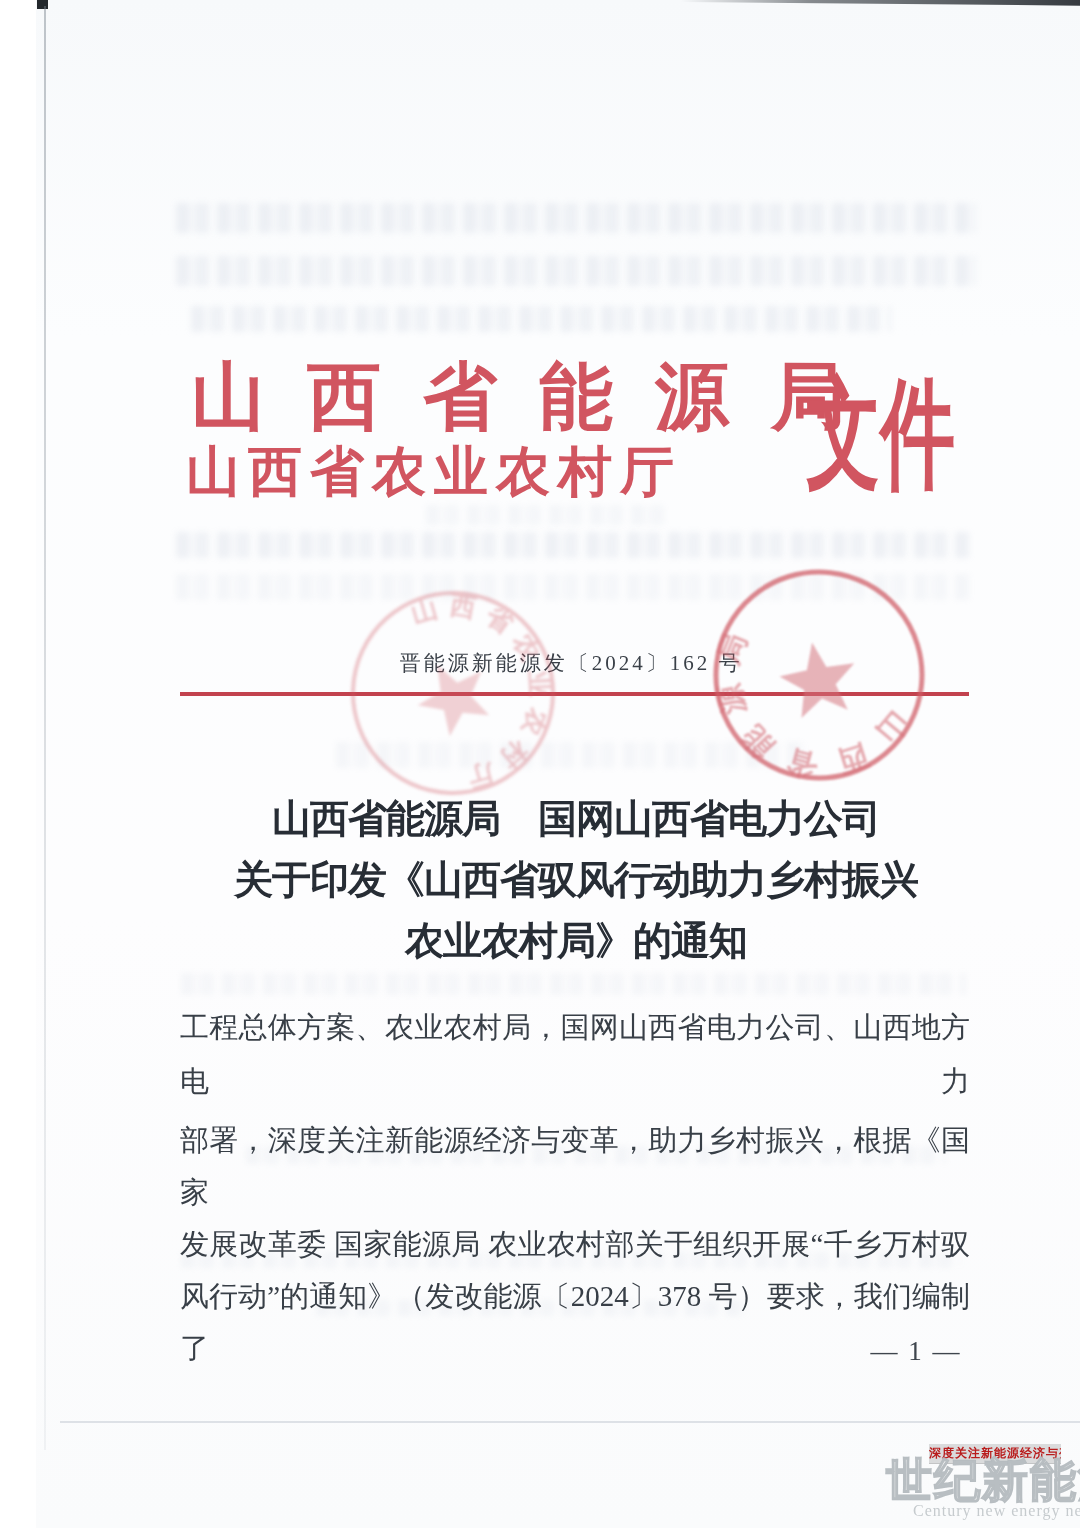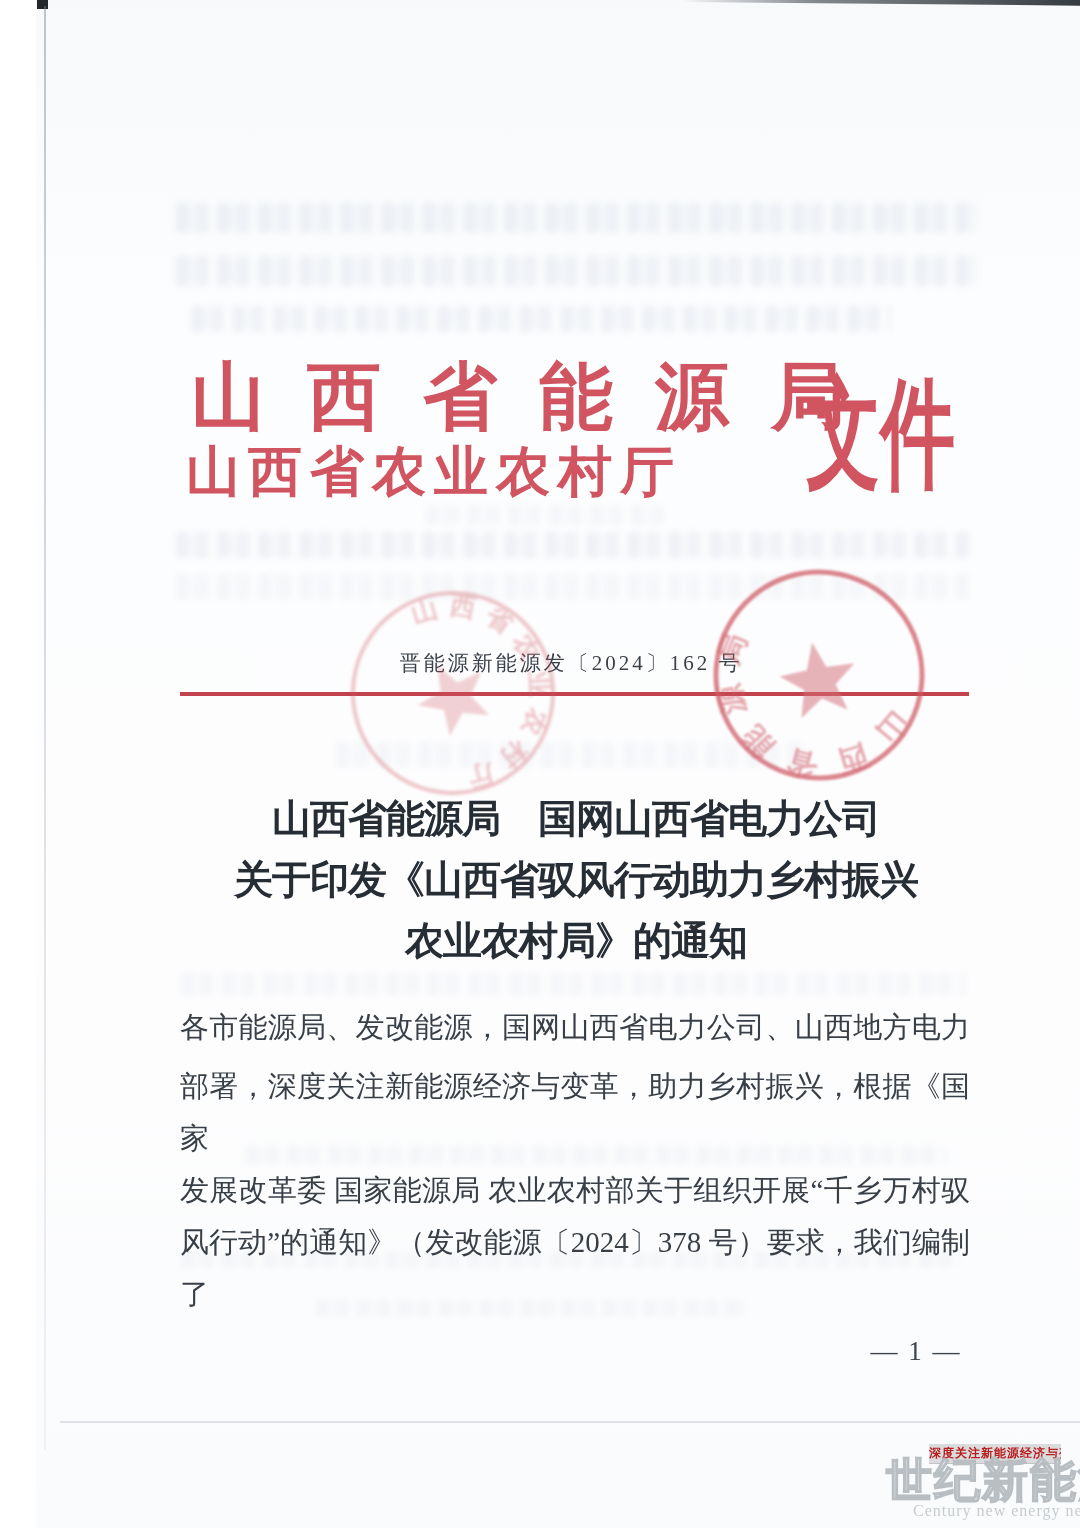--- a/index.html
+++ b/index.html
@@ -135,21 +135,21 @@
     </g>
   </svg>
 
   <div class="title-block">
     <div class="t-line">山西省能源局　国网山西省电力公司</div>
     <div class="t-line">关于印发《山西省驭风行动助力乡村振兴</div>
     <div class="t-line">农业农村局》的通知</div>
   </div>
 
   <div class="body-block">
-    <div class="s-line">各市能源局、发改能源，国网山西省电力公司、山西地方电力</div>
+    <div class="s-line">工程总体方案、农业农村局，国网山西省电力公司、山西地方电力</div>
     <div class="p-block">
       <div class="p-line">部署，深度关注新能源经济与变革，助力乡村振兴，根据《国家</div>
       <div class="p-line">发展改革委 国家能源局 农业农村部关于组织开展“千乡万村驭</div>
       <div class="p-line">风行动”的通知》（发改能源〔2024〕378 号）要求，我们编制了</div>
     </div>
   </div>
 
   <div class="page-number">— 1 —</div>
 
   <div class="wm-banner">深度关注新能源经济与变革</div>

